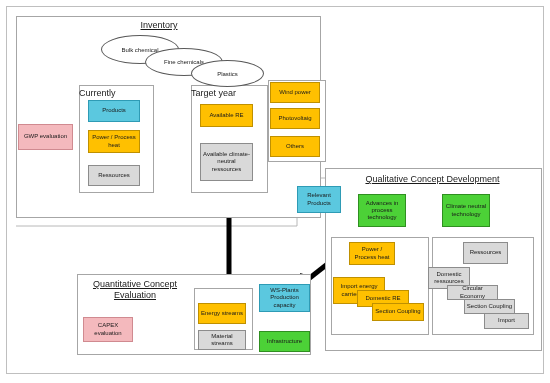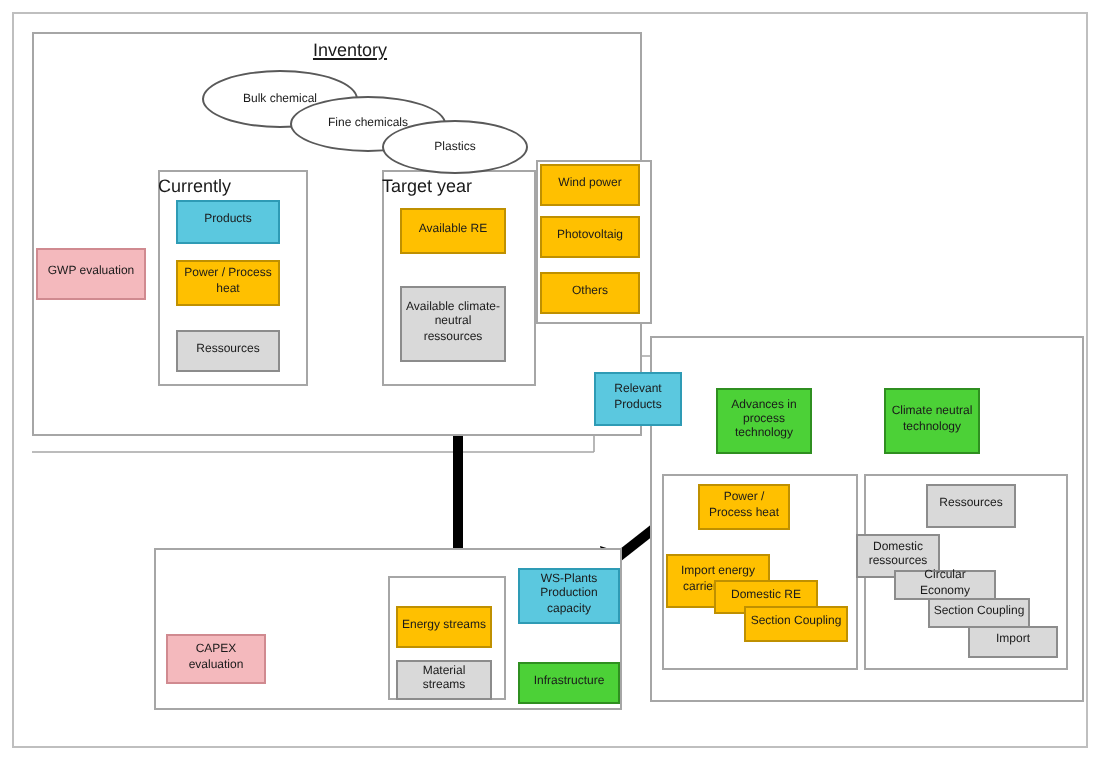--- a/index.html
+++ b/index.html
@@ -67,21 +67,21 @@
     <line x1="285" y1="313" x2="285" y2="330" stroke="#000000" stroke-width="3"></line>
     <polygon points="285,310 281,318 289,318" fill="#000000"></polygon>
     <polygon points="285,333 281,325 289,325" fill="#000000"></polygon>
 
     <line x1="243" y1="341" x2="257" y2="341" stroke="#000000" stroke-width="3"></line>
     <polygon points="241,341 248,337 248,345" fill="#000000"></polygon>
     <polygon points="259,341 252,337 252,345" fill="#000000"></polygon>
   </svg>
 
   <div class="sec" style="left:16px;top:16px;width:303px;height:200px;"></div>
-  <div class="sectitle" style="left:140px;top:20px;width:70px;">Inventory</div>
+  <div class="sectitle" style="left:124px;top:20px;width:70px;">Inventory</div>
 
   <div class="ell z" style="left:101px;top:35px;width:76px;height:27px;">Bulk chemical</div>
   <div class="ell z" style="left:145px;top:48px;width:76px;height:26px;">Fine chemicals</div>
   <div class="ell z" style="left:191px;top:60px;width:71px;height:25px;">Plastics</div>
 
   <div class="subbox" style="left:79px;top:85px;width:73px;height:106px;"></div>
   <div class="colhead" style="left:79px;top:88px;width:73px;">Currently</div>
   <div class="box b-blue" style="left:88px;top:100px;width:52px;height:22px;">Products</div>
   <div class="box b-orange" style="left:88px;top:130px;width:52px;height:23px;">Power / Process heat</div>
   <div class="box b-gray" style="left:88px;top:165px;width:52px;height:21px;">Ressources</div>
@@ -92,40 +92,42 @@
   <div class="box b-gray" style="left:200px;top:143px;width:53px;height:38px;">Available climate-neutral ressources</div>
 
   <div class="box b-pink" style="left:18px;top:124px;width:55px;height:26px;">GWP evaluation</div>
 
   <div class="subbox" style="left:268px;top:80px;width:56px;height:80px;"></div>
   <div class="box b-orange" style="left:270px;top:82px;width:50px;height:21px;">Wind power</div>
   <div class="box b-orange" style="left:270px;top:108px;width:50px;height:21px;">Photovoltaig</div>
   <div class="box b-orange" style="left:270px;top:136px;width:50px;height:21px;">Others</div>
 
   <div class="sec" style="left:325px;top:168px;width:215px;height:181px;"></div>
+  <div class="sectitle" style="left:330px;top:174px;width:205px;">Qualitative Concept Development</div>
 
   <div class="box b-blue z" style="left:297px;top:186px;width:44px;height:27px;">Relevant Products</div>
 
   <div class="box b-green" style="left:358px;top:194px;width:48px;height:33px;">Advances in process technology</div>
   <div class="box b-green" style="left:442px;top:194px;width:48px;height:33px;">Climate neutral technology</div>
 
   <div class="subbox" style="left:331px;top:237px;width:96px;height:96px;"></div>
   <div class="box b-orange" style="left:349px;top:242px;width:46px;height:23px;">Power / Process heat</div>
   <div class="box b-orange" style="left:333px;top:277px;width:52px;height:27px;">Import energy carrier/ direct</div>
   <div class="box b-orange" style="left:357px;top:290px;width:52px;height:17px;">Domestic RE</div>
   <div class="box b-orange" style="left:372px;top:303px;width:52px;height:18px;">Section Coupling</div>
 
   <div class="subbox" style="left:432px;top:237px;width:100px;height:96px;"></div>
   <div class="box b-gray" style="left:463px;top:242px;width:45px;height:22px;">Ressources</div>
   <div class="box b-gray" style="left:428px;top:267px;width:42px;height:22px;">Domestic ressources</div>
   <div class="box b-gray" style="left:447px;top:285px;width:51px;height:15px;">Circular Economy</div>
   <div class="box b-gray" style="left:464px;top:299px;width:51px;height:15px;">Section Coupling</div>
   <div class="box b-gray" style="left:484px;top:313px;width:45px;height:16px;">Import</div>
 
   <div class="sec" style="left:77px;top:274px;width:232px;height:79px;"></div>
+  <div class="sectitle" style="left:90px;top:279px;width:90px;line-height:1.25;white-space:normal;">Quantitative Concept Evaluation</div>
 
   <div class="box b-pink" style="left:83px;top:317px;width:50px;height:25px;">CAPEX evaluation</div>
 
   <div class="subbox" style="left:194px;top:288px;width:57px;height:60px;"></div>
   <div class="box b-orange" style="left:198px;top:303px;width:48px;height:21px;">Energy streams</div>
   <div class="box b-gray" style="left:198px;top:330px;width:48px;height:20px;">Material streams</div>
 
   <div class="box b-blue" style="left:259px;top:284px;width:51px;height:28px;">WS-Plants Production capacity</div>
   <div class="box b-green" style="left:259px;top:331px;width:51px;height:21px;">Infrastructure</div>
 

